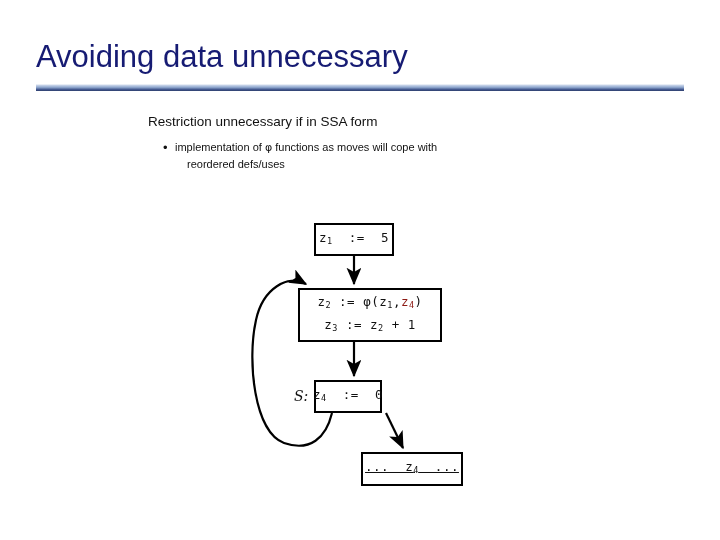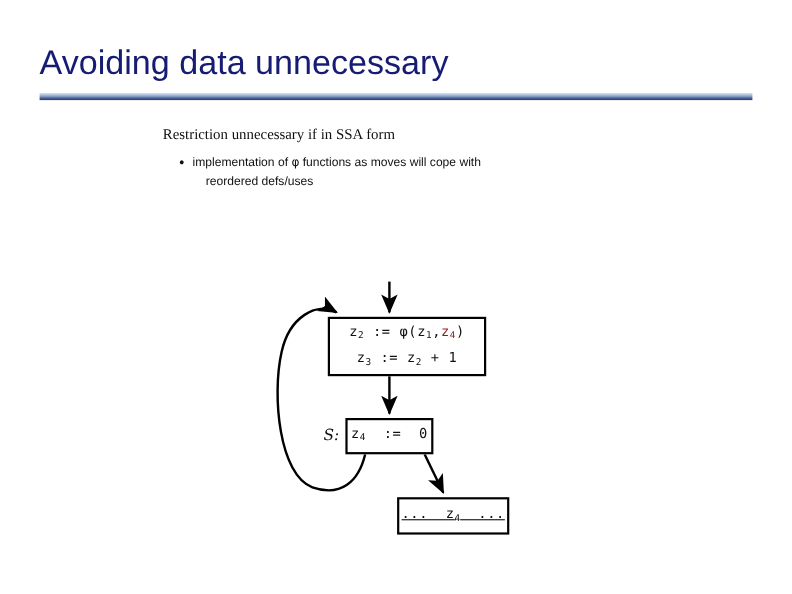--- a/index.html
+++ b/index.html
@@ -48,21 +48,20 @@
     left: 148px;
     top: 113px;
     width: 420px;
     color: #1a1a1a;
   }
   .body-line1 {
     font-size: 13.5px;
     line-height: 17px;
     color: #111111;
     white-space: nowrap;
-    font-family: Liberation Serif, serif;
   }
   .bullet-row {
     display: flex;
     margin-top: 9px;
     margin-left: 15px;
   }
   .bullet-dot {
     width: 12px;
     flex: 0 0 12px;
     font-size: 13px;
@@ -116,21 +115,21 @@
     line-height: 19px;
   }
   sub {
     font-size: 8.5px;
     vertical-align: -0.28em;
   }
   .red-var { color: #8d1a14; }
 
   #box-assign1 { left: 74px;  top: 23px;  width: 80px;  height: 33px; }
   #box-phi     { left: 58px;  top: 88px;  width: 144px; height: 54px; }
-  #box-stmt-s  { left: 74px;  top: 180px; width: 80px;  height: 33px; }
+  #box-stmt-s  { left: 74px;  top: 180px; width: 68px;  height: 33px; }
   #box-use     { left: 121px; top: 252px; width: 102px; height: 34px; text-decoration: underline; }
 
   #label-s {
     position: absolute;
     left: 54px;
     top: 188px;
     font-family: "DejaVu Serif", serif;
     font-style: italic;
     font-size: 14px;
     color: #111111;
@@ -172,20 +171,25 @@
     <line x1="114" y1="142" x2="114" y2="176" stroke="#000000" stroke-width="2.2" marker-end="url(#ah)"></line>
 
     <line x1="146" y1="213" x2="163" y2="248" stroke="#000000" stroke-width="2.2" marker-end="url(#ah)"></line>
 
     <path d="M 92,213
              C 86,238 70,252 44,243
              C 14,232 7,160 16,120
              C 23,88 48,74 66,84" fill="none" stroke="#000000" stroke-width="2.2" marker-end="url(#ah)"></path>
   </svg>
 
+  <div class="node-box" id="box-assign1">
+    <span class="code-line">
+      z<sub>1</sub> &nbsp;:= &nbsp;5
+    </span>
+  </div>
 
   <div class="node-box" id="box-phi">
     <span class="code-line">
       z<sub>2</sub> := φ(z<sub>1</sub>,<span class="red-var">z<sub>4</sub></span>)
     </span>
     <span class="code-line">
       z<sub>3</sub> := z<sub>2</sub> + 1
     </span>
   </div>
 

